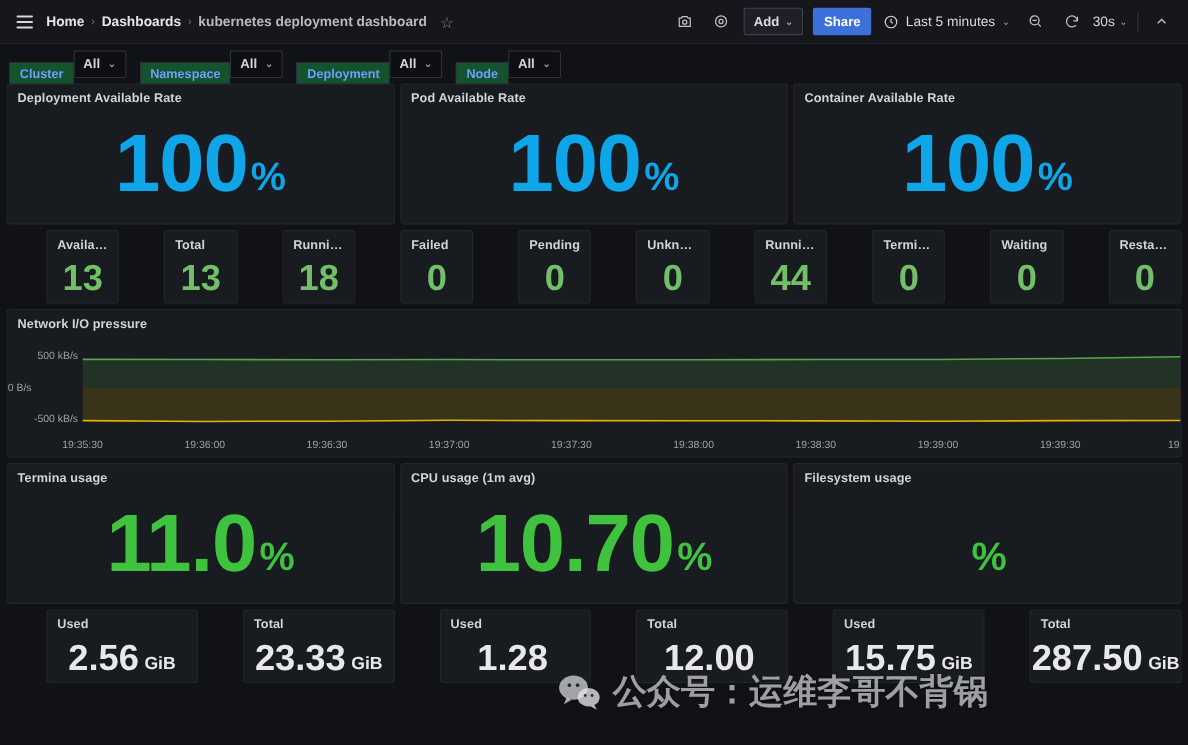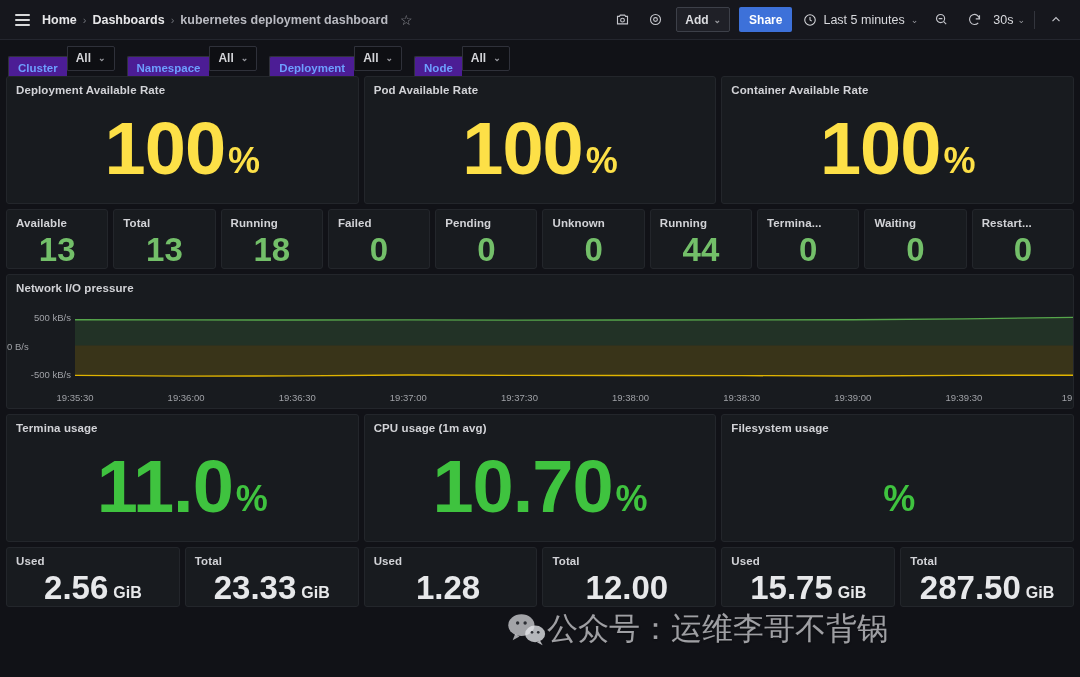--- a/index.html
+++ b/index.html
@@ -51,21 +51,21 @@
   .caret { font-size: 9px; color: #9a9ba1; }
 
   
   .varbar {
     height: 36px; display: flex; align-items: center; gap: 0px;
     padding: 0 8px; background: #111217;
   }
   .vargroup { display: flex; align-items: center; margin-right: 12px; }
   .varlabel {
     height: 25px; display: flex; align-items: center; padding: 8px 9px;
-    background: #4c1d95; border: 1px solid #2f313a; border-right: none;
+    background: #14532d; border: 1px solid #2f313a; border-right: none;
     border-radius: 2px 0 0 2px; color: #6e9fff; font-size: 11.5px; font-weight: bold;
     cursor: pointer; white-space: nowrap; margin-top: 20px;
   }
   .varvalue {
     height: 25px; display: flex; align-items: center; gap: 7px; padding: 0 8px;
     background: #0e0f13; border: 1px solid #2f313a; border-radius: 0 2px 2px 0;
     color: #d4d5d9; font-size: 12px; font-weight: bold; cursor: pointer; min-width: 44px;
   }
 
   
@@ -87,48 +87,48 @@
   
   .big { height: 128px; flex: 1; }
   .big .val {
     position: absolute; left: 0; right: 0; top: 18px; bottom: 0;
     display: flex; align-items: center; justify-content: center;
     gap: 0px;
   }
   .big .num { font-size: 74px; font-weight: bold; line-height: 1; letter-spacing: -1px; }
   .big .unit { font-size: 36px; font-weight: bold; margin-left: 3px; align-self: center;
     position: relative; top: 12px; }
-  .gray { color: #fde047; }
+  .gray { color: #0ea5e9; }
   .greenbright { color: #3fc33f; }
 
   
-  .small { height: 60px; flex: 1; }
+  .small { height: 67px; flex: 1; margin-left: 36px; }
   .small .val {
     position: absolute; left: 0; right: 0; top: 20px; bottom: 0;
     display: flex; align-items: center; justify-content: center; gap: 0;
   }
   .small .num { font-size: 33px; font-weight: bold; line-height: 1; }
   .small .unit { font-size: 16px; font-weight: bold; margin-left: 5px; position: relative; top: 6px; }
   .sgreen { color: #73bf69; }
   .swhite { color: #e7e8ea; }
 
   
   .graph { height: 135px; width: 100%; }
   .graph .plot { position: absolute; top: 22px; left: 0; right: 0; bottom: 0; }
   .ylab { position: absolute; right: 0; transform: translateY(-50%);
     font-size: 9.5px; color: #9fa1a6; white-space: nowrap; }
   .xlab { position: absolute; top: 4px; transform: translateX(-50%);
     font-size: 9.5px; color: #9fa1a6; white-space: nowrap; }
 
   
   .watermark {
     position: absolute; pointer-events: none;
-    display: flex; align-items: center; 
+    display: flex; align-items: center; gap: 10px;
     color: rgba(228,229,233,0.68);
-    font-size: 31px; font-weight: normal;
+    font-size: 31px; font-weight: bold;
     left: 507px; top: 608px; z-index: 50;
     text-shadow: 0 1px 2px rgba(0,0,0,.35);
   }
   .wx-logo { width: 40px; height: 33px; flex: none; }
 </style>
 </head>
 <body>
 
 <div class="topbar">
   <div class="burger">

